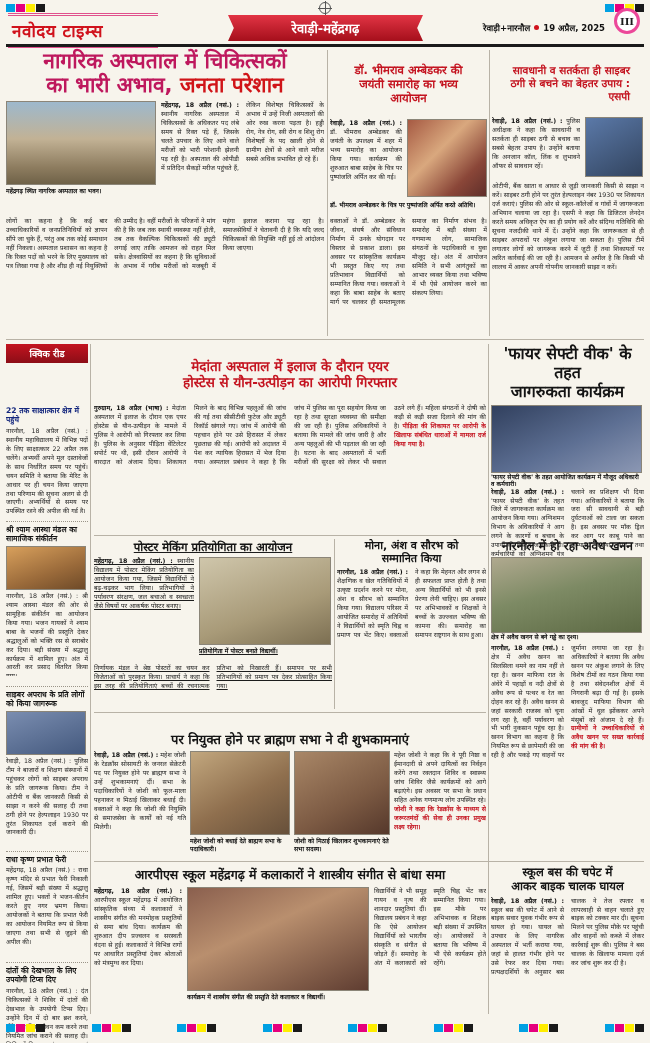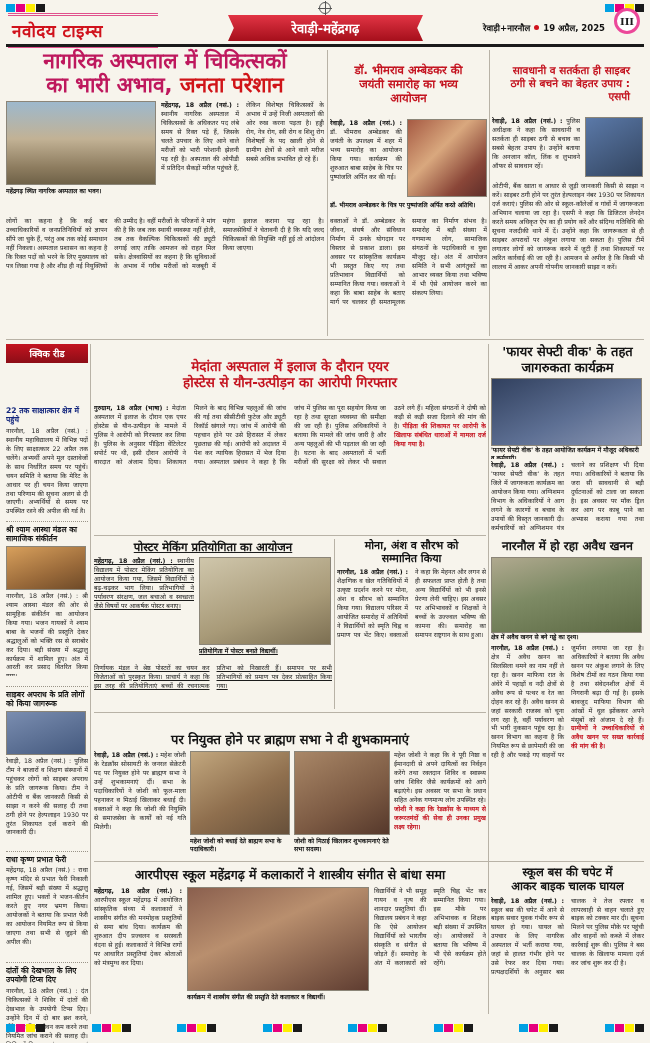--- a/index.html
+++ b/index.html
@@ -193,21 +193,21 @@
       <span>होस्टेस से यौन-उत्पीड़न का आरोपी गिरफ्तार</span>
     </h2>
     <div class="body-text c4" style="height:148px;margin-top:4px;">
       <span class="dateline">गुरुग्राम, 18 अप्रैल (भाषा) :</span>
       <span>मेदांता अस्पताल में इलाज के दौरान एक एयर होस्टेस से यौन-उत्पीड़न के मामले में पुलिस ने आरोपी को गिरफ्तार कर लिया है। पुलिस के अनुसार पीड़िता वेंटिलेटर सपोर्ट पर थी, इसी दौरान आरोपी ने वारदात को अंजाम दिया। शिकायत मिलने के बाद विभिन्न पहलुओं की जांच की गई तथा सीसीटीवी फुटेज और ड्यूटी रिकॉर्ड खंगाले गए। जांच में आरोपी की पहचान होने पर उसे हिरासत में लेकर पूछताछ की गई। आरोपी को अदालत में पेश कर न्यायिक हिरासत में भेज दिया गया। अस्पताल प्रबंधन ने कहा है कि जांच में पुलिस का पूरा सहयोग किया जा रहा है तथा सुरक्षा व्यवस्था की समीक्षा की जा रही है। पुलिस अधिकारियों ने बताया कि मामले की जांच जारी है और अन्य पहलुओं की भी पड़ताल की जा रही है। घटना के बाद अस्पतालों में भर्ती मरीजों की सुरक्षा को लेकर भी सवाल उठने लगे हैं। महिला संगठनों ने दोषी को कड़ी से कड़ी सजा दिलाने की मांग की है।</span>
       <span class="rednote">पीड़िता की शिकायत पर आरोपी के खिलाफ संबंधित धाराओं में मामला दर्ज किया गया है।</span>
     </div>
   </section>
 
   <section class="abs" style="left:491px;top:344px;width:153px;height:188px;">
-    <h2 class="h-blk" style="font-size:13px;line-height:1.2;">
+    <h2 class="h-blk" style="font-size:16px;line-height:1.2;">
       <span>'फायर सेफ्टी वीक' के तहत</span><br>
       <span>जागरुकता कार्यक्रम</span>
     </h2>
     <div class="photo ph-f" style="width:151px;height:68px;margin-top:3px;"></div>
     <div class="cap" style="height:13px;">'फायर सेफ्टी वीक' के तहत आयोजित कार्यक्रम में मौजूद अधिकारी व कर्मचारी।</div>
     <div class="body-text c2" style="height:72px;margin-top:2px;">
       <span class="dateline">रेवाड़ी, 18 अप्रैल (नसं.) :</span>
       <span>'फायर सेफ्टी वीक' के तहत जिले में जागरुकता कार्यक्रम का आयोजन किया गया। अग्निशमन विभाग के अधिकारियों ने आग लगने के कारणों व बचाव के उपायों की विस्तृत जानकारी दी। कर्मचारियों को अग्निशमन यंत्र चलाने का प्रशिक्षण भी दिया गया। अधिकारियों ने बताया कि जरा सी सावधानी से बड़ी दुर्घटनाओं को टाला जा सकता है। इस अवसर पर मॉक ड्रिल कर आग पर काबू पाने का अभ्यास कराया गया तथा आपातकालीन नंबरों की जानकारी दी गई।</span>
     </div>
   </section>

